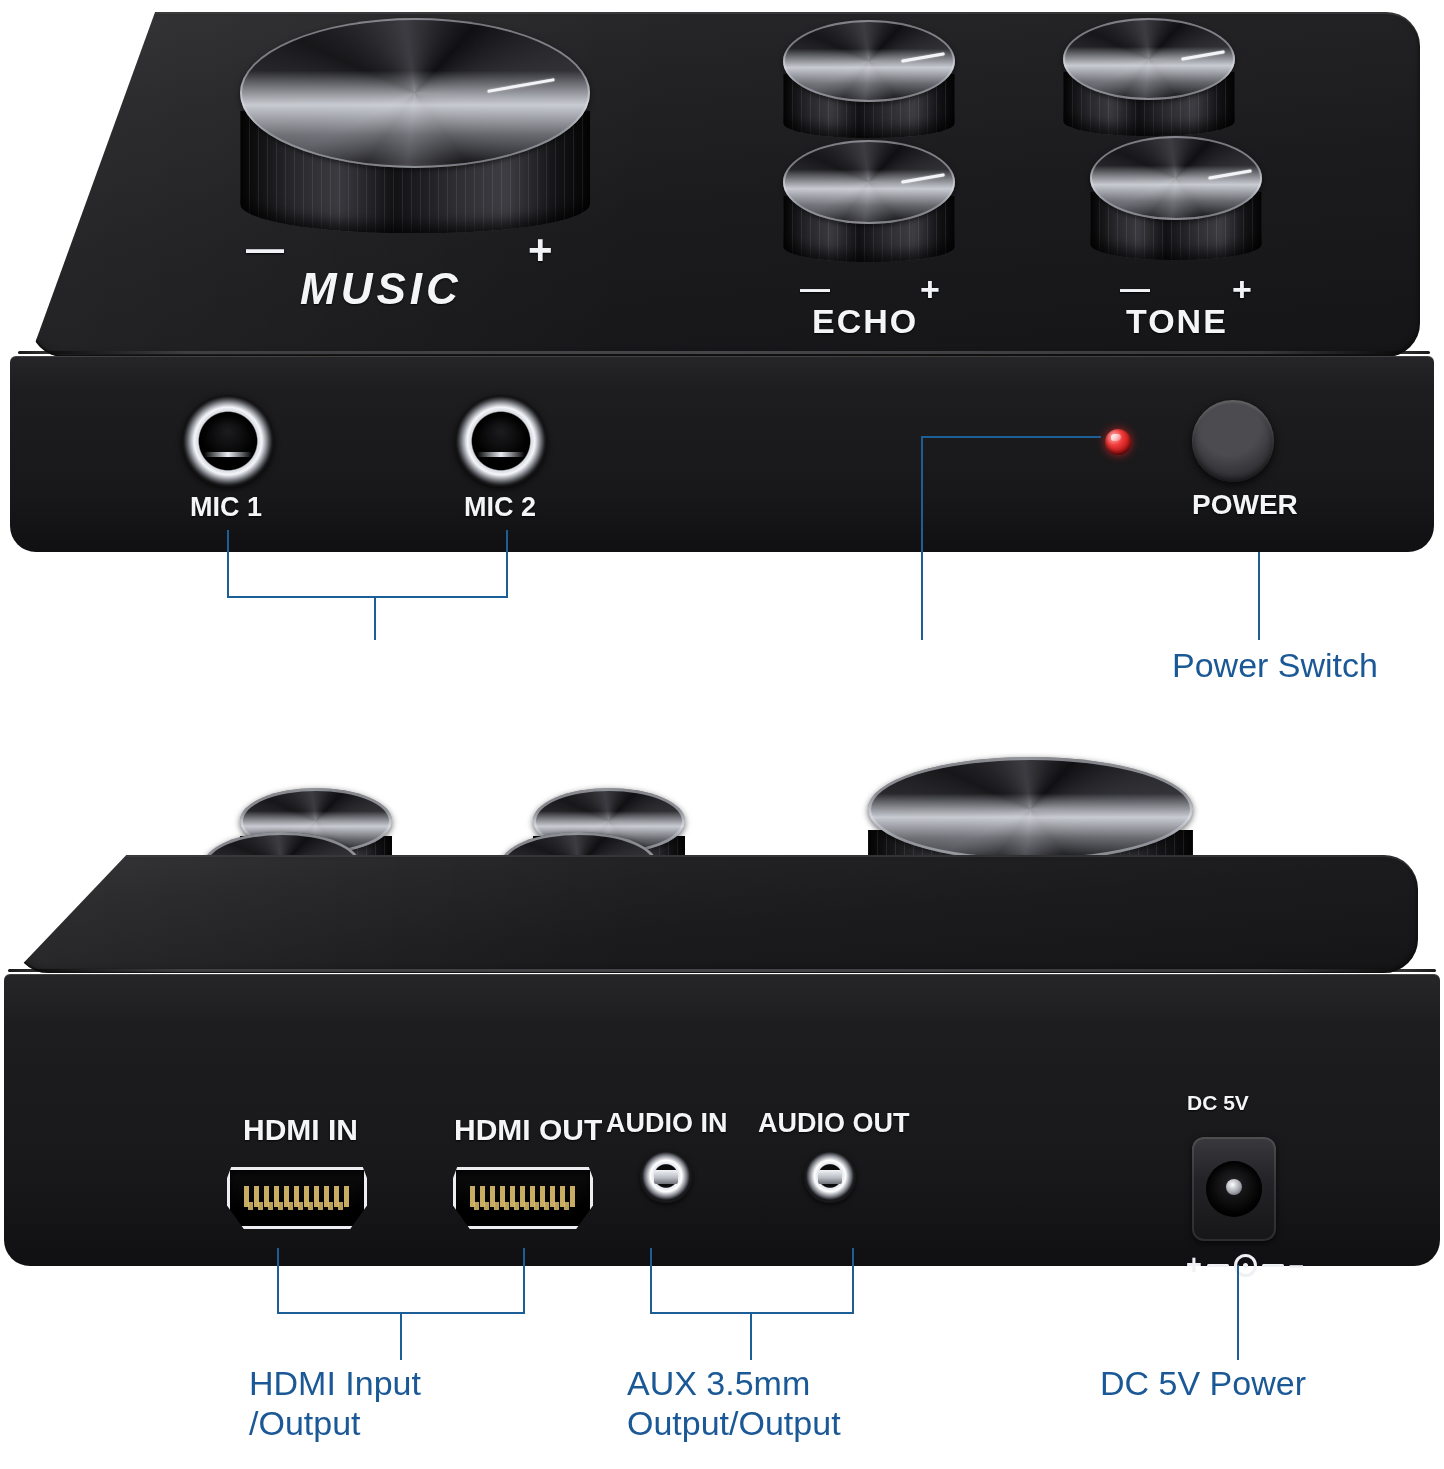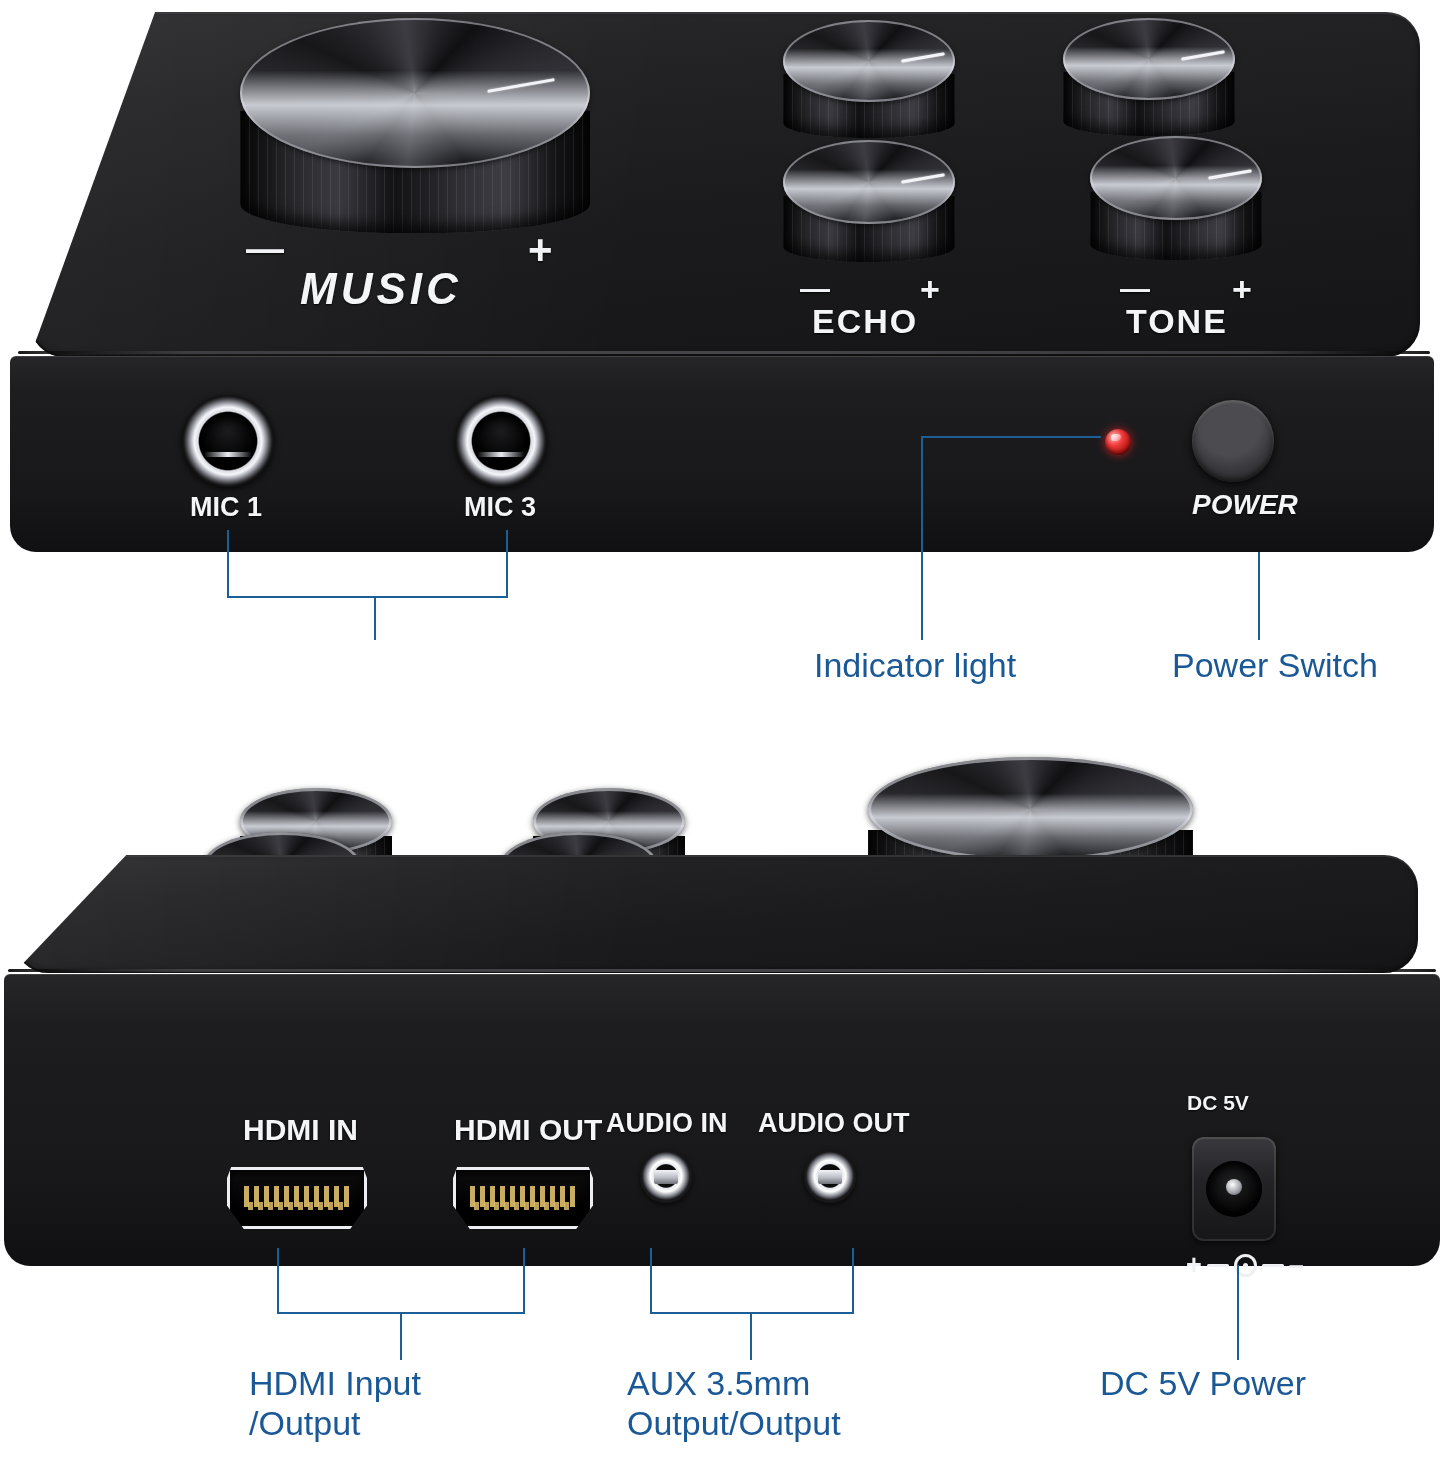--- a/index.html
+++ b/index.html
@@ -197,36 +197,35 @@
     <div class="mic-jack" style="left:182px;top:395px;width:92px;height:92px;">
       <div class="bore" style="left:20px;top:18px;width:52px;height:52px;"></div>
       <div class="gleam" style="left:22px;top:57px;width:48px;"></div>
     </div>
     <div class="silk" style="left:190px;top:492px;font-size:27px;">MIC 1</div>
 
     <div class="mic-jack" style="left:455px;top:395px;width:92px;height:92px;">
       <div class="bore" style="left:20px;top:18px;width:52px;height:52px;"></div>
       <div class="gleam" style="left:22px;top:57px;width:48px;"></div>
     </div>
-    <div class="silk" style="left:464px;top:492px;font-size:27px;">MIC 3</div>
+    <div class="silk" style="left:464px;top:492px;font-size:27px;">MIC 2</div>
 
     <div class="led" style="left:1105px;top:429px;width:26px;height:26px;"></div>
 
     <div class="pwr-btn" style="left:1192px;top:400px;width:82px;height:82px;"></div>
-    <div class="silk" style="left:1192px;top:489px;font-size:28px;font-style:italic;">POWER</div>
+    <div class="silk" style="left:1192px;top:489px;font-size:28px;">POWER</div>
   </div>
 
   <div class="lead lead-v" style="left:227px;top:530px;height:66px;"></div>
   <div class="lead lead-v" style="left:506px;top:530px;height:66px;"></div>
   <div class="lead lead-h" style="left:227px;top:596px;width:281px;"></div>
   <div class="lead lead-v" style="left:374px;top:596px;height:44px;"></div>
 
   <div class="lead lead-h" style="left:921px;top:436px;width:180px;"></div>
   <div class="lead lead-v" style="left:921px;top:436px;height:204px;"></div>
-  <div class="callout" style="left:814px;top:645px;width:320px;">Indicator light</div>
 
   <div class="lead lead-v" style="left:1258px;top:552px;height:88px;"></div>
   <div class="callout" style="left:1172px;top:645px;width:300px;">Power Switch</div>
 
   <div class="device" style="left:0;top:745px;width:1444px;height:560px;">
 
     <div class="knob knob-rear" style="left:240px;top:43px;width:152px;height:110px;">
       <div class="side" style="height:62px;"></div>
       <div class="top" style="height:66px;"></div>
       <div class="rim" style="top:0;height:66px;"></div>

